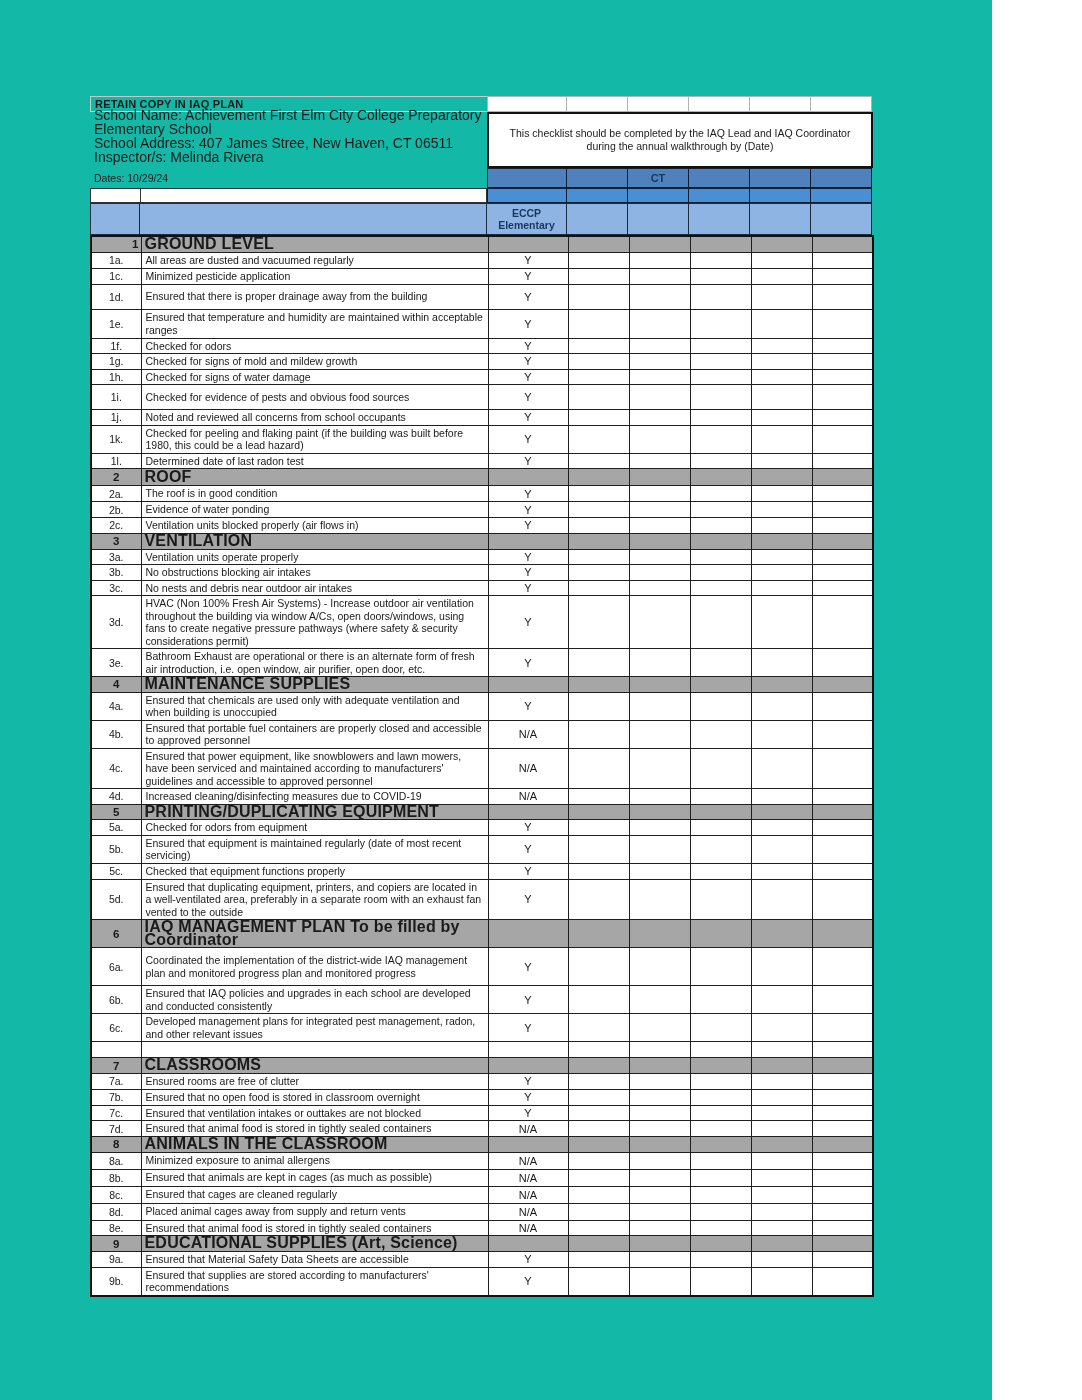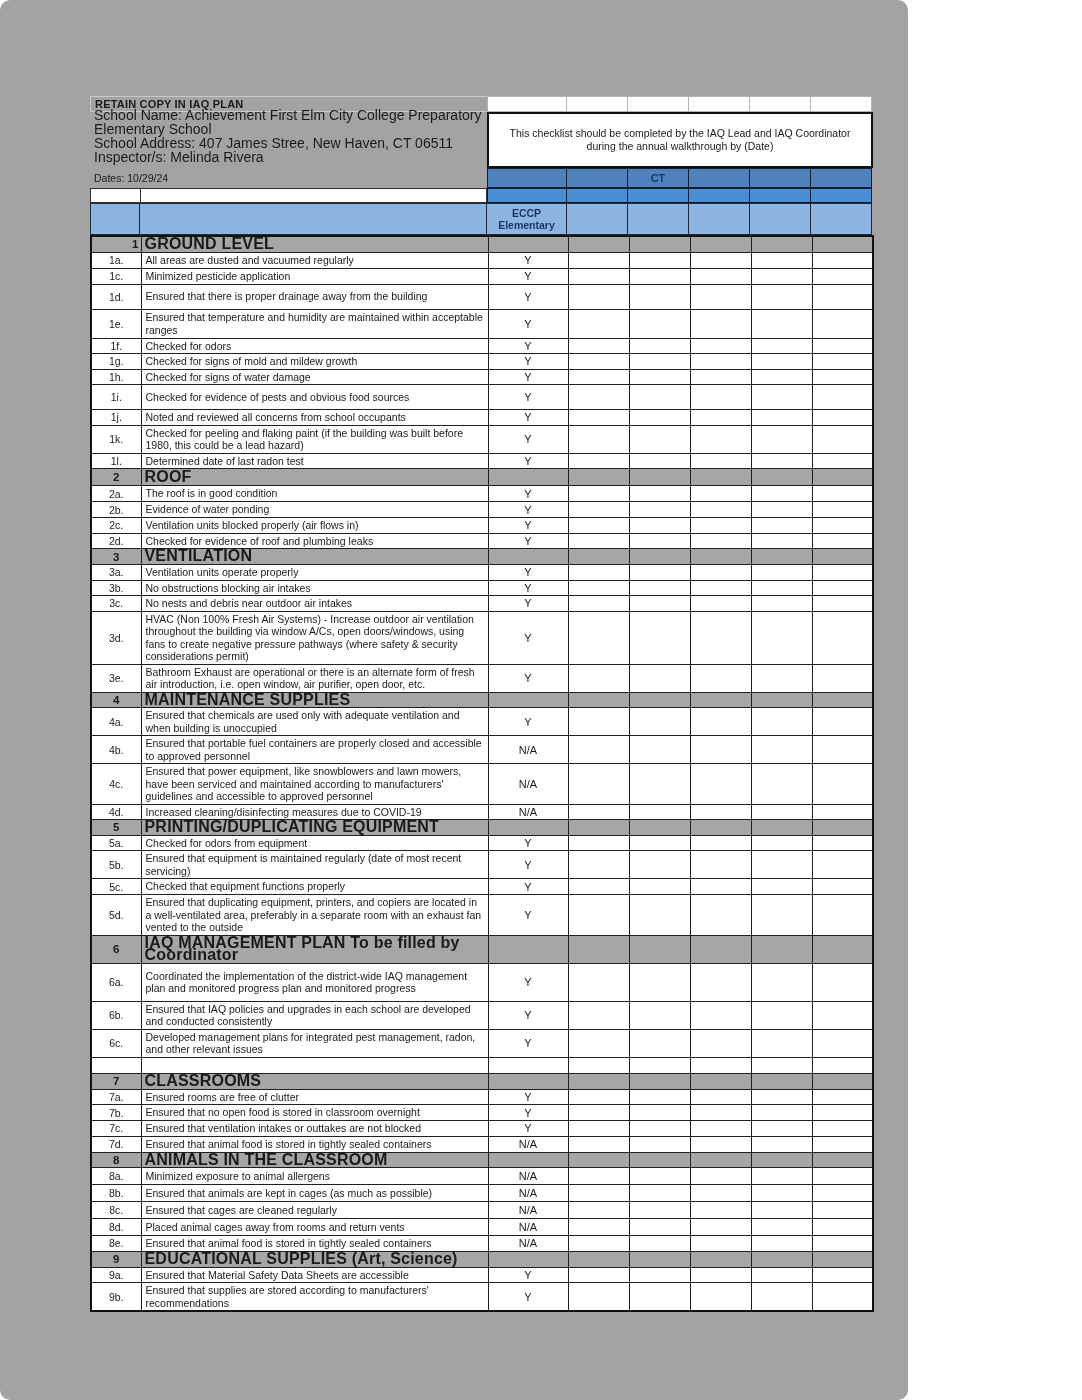--- a/index.html
+++ b/index.html
@@ -1,18 +1,18 @@
 <!DOCTYPE html>
 <html style="--c-dark-blue: #4f81bd; --c-bright-blue: #4a8fd3; --c-light-blue: #8eb4e3; --c-gray: #a6a6a6;"><head>
 <meta charset="utf-8">
 <style>
   * { margin:0; padding:0; box-sizing:border-box; }
   html,body { background:#ffffff; }
   body { font-family:"Liberation Sans", sans-serif; color:#1a1a1a; }
-  .page { position:relative; width:908px; height:1400px; background:#a3a3a3; overflow:hidden;border-radius:10px; }
+  .page { position:relative; width:992px; height:1400px; background:#14b8a6; overflow:hidden; }
   .sheet { position:absolute; left:90px; top:96px; width:783px; }
 
   
   .row-a { position:absolute; left:0; top:0; width:783px; height:16px; display:flex; }
   .retain-cell { width:397px; height:16px; border:1px solid #c9c9c9; border-right:none;
                  font-size:11px; font-weight:bold; line-height:15px; padding-left:4px; letter-spacing:.2px; }
   .top-strip { width:386px; height:16px; display:flex; }
   .hcell { height:100%; }
   .strip-cell { border:1px solid #b3b3b3; border-left:none; background:#fff; }
   .top-strip .strip-cell:first-child { border-left:1px solid #b3b3b3; }
@@ -282,30 +282,20 @@
           <tr style="height: 15px;">
             <td class="c-num">2c.</td>
             <td class="c-desc">Ventilation units blocked properly (air flows in)</td>
             <td class="c-val">Y</td>
             <td class="c-empty"></td>
             <td class="c-empty"></td>
             <td class="c-empty"></td>
             <td class="c-empty"></td>
             <td class="c-empty"></td>
           </tr>
-          <tr style="height: 15px;">
-            <td class="c-num">2d.</td>
-            <td class="c-desc">Checked for evidence of roof and plumbing leaks</td>
-            <td class="c-val">Y</td>
-            <td class="c-empty"></td>
-            <td class="c-empty"></td>
-            <td class="c-empty"></td>
-            <td class="c-empty"></td>
-            <td class="c-empty"></td>
-          </tr>
           <tr class="sec" style="height: 16px;">
             <td class="c-num">3</td>
             <td class="c-desc">VENTILATION</td>
             <td class="c-val"></td>
             <td class="c-empty"></td>
             <td class="c-empty"></td>
             <td class="c-empty"></td>
             <td class="c-empty"></td>
             <td class="c-empty"></td>
           </tr>
@@ -594,21 +584,21 @@
             <td class="c-desc">Ensured that cages are cleaned regularly</td>
             <td class="c-val">N/A</td>
             <td class="c-empty"></td>
             <td class="c-empty"></td>
             <td class="c-empty"></td>
             <td class="c-empty"></td>
             <td class="c-empty"></td>
           </tr>
           <tr style="height: 17px;">
             <td class="c-num">8d.</td>
-            <td class="c-desc">Placed animal cages away from rooms and return vents</td>
+            <td class="c-desc">Placed animal cages away from supply and return vents</td>
             <td class="c-val">N/A</td>
             <td class="c-empty"></td>
             <td class="c-empty"></td>
             <td class="c-empty"></td>
             <td class="c-empty"></td>
             <td class="c-empty"></td>
           </tr>
           <tr style="height: 15px;">
             <td class="c-num">8e.</td>
             <td class="c-desc">Ensured that animal food is stored in tightly sealed containers</td>

